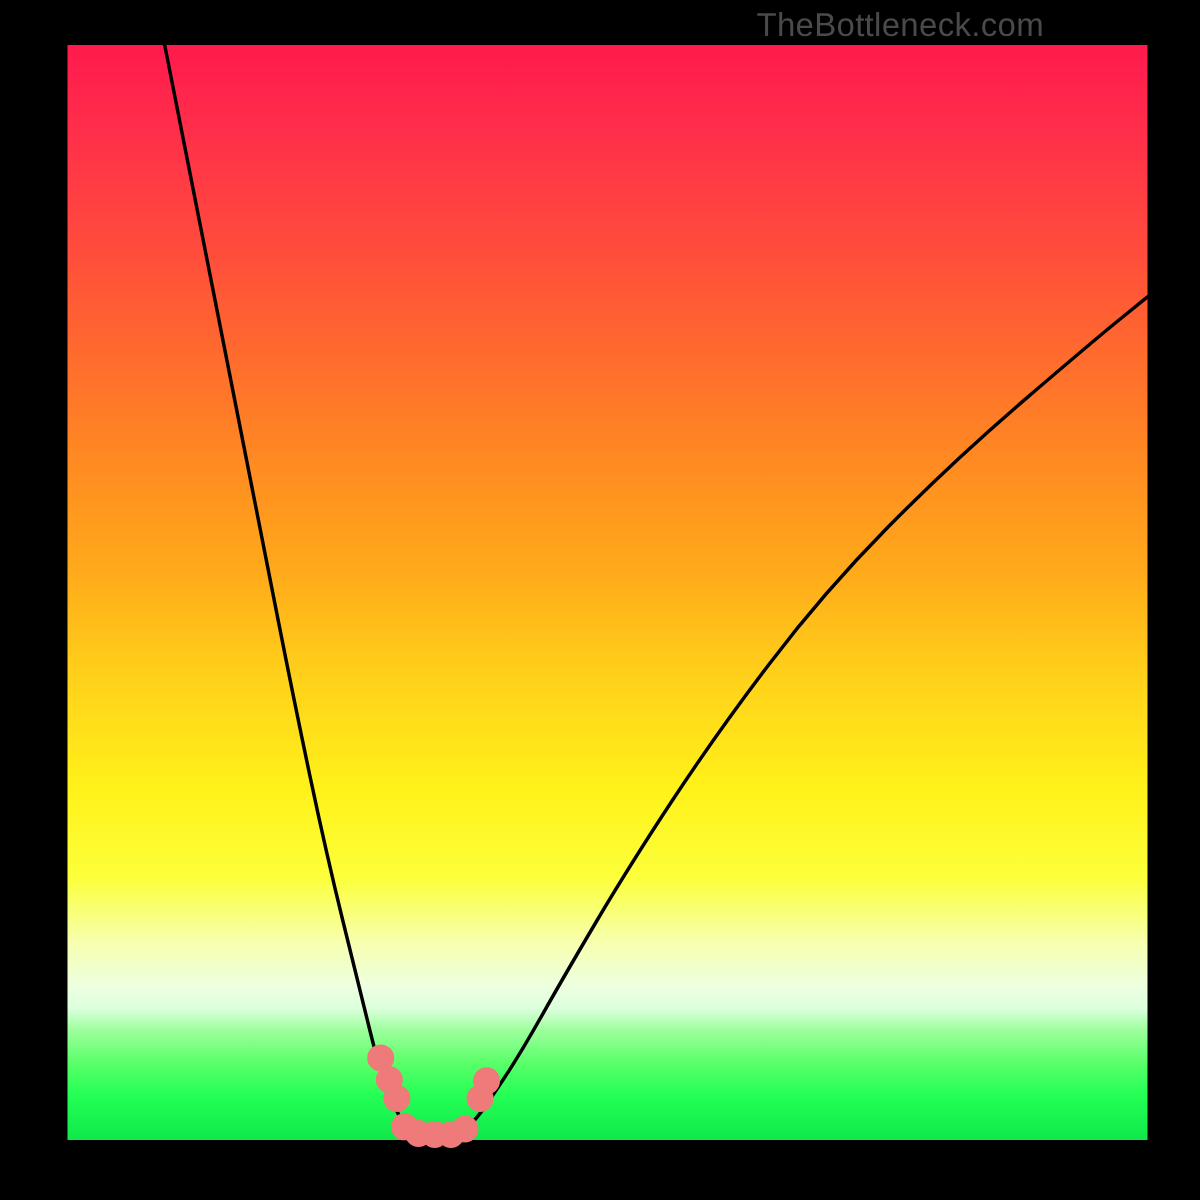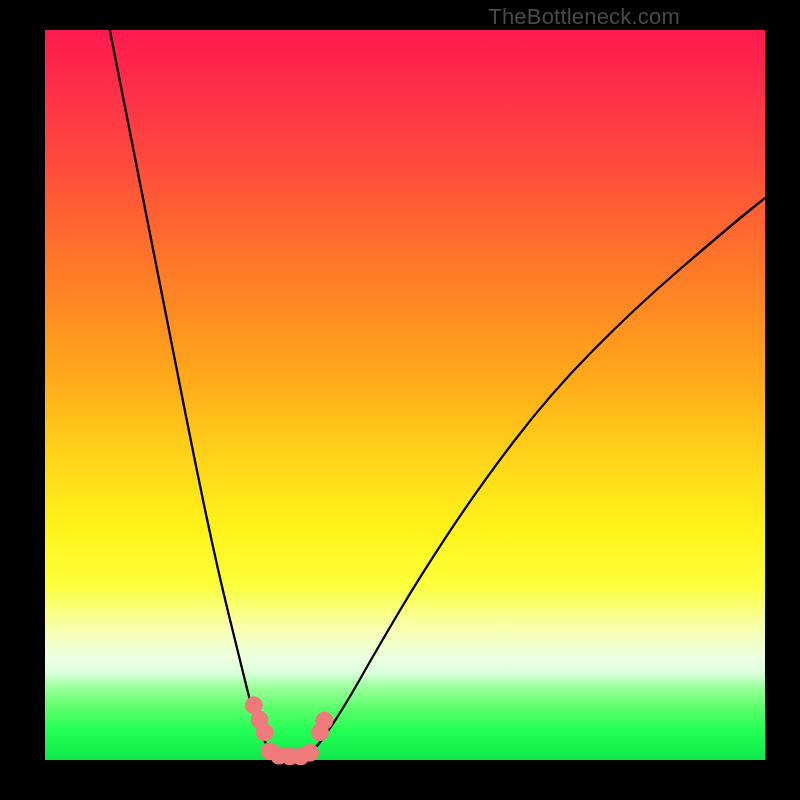--- a/index.html
+++ b/index.html
@@ -10,20 +10,21 @@
     background: #000;
     overflow: hidden;
   }
   .frame {
     position: absolute;
     left: 0;
     top: 0;
     width: 692px;
     height: 800px;
     background: #000;
+    padding-left: 16px;
   }
   .plot-area {
     position: absolute;
     left: 45px;
     top: 30px;
     width: 720px;
     height: 730px;
     
     background: linear-gradient(to bottom,
       #ff1a4d 0%,

